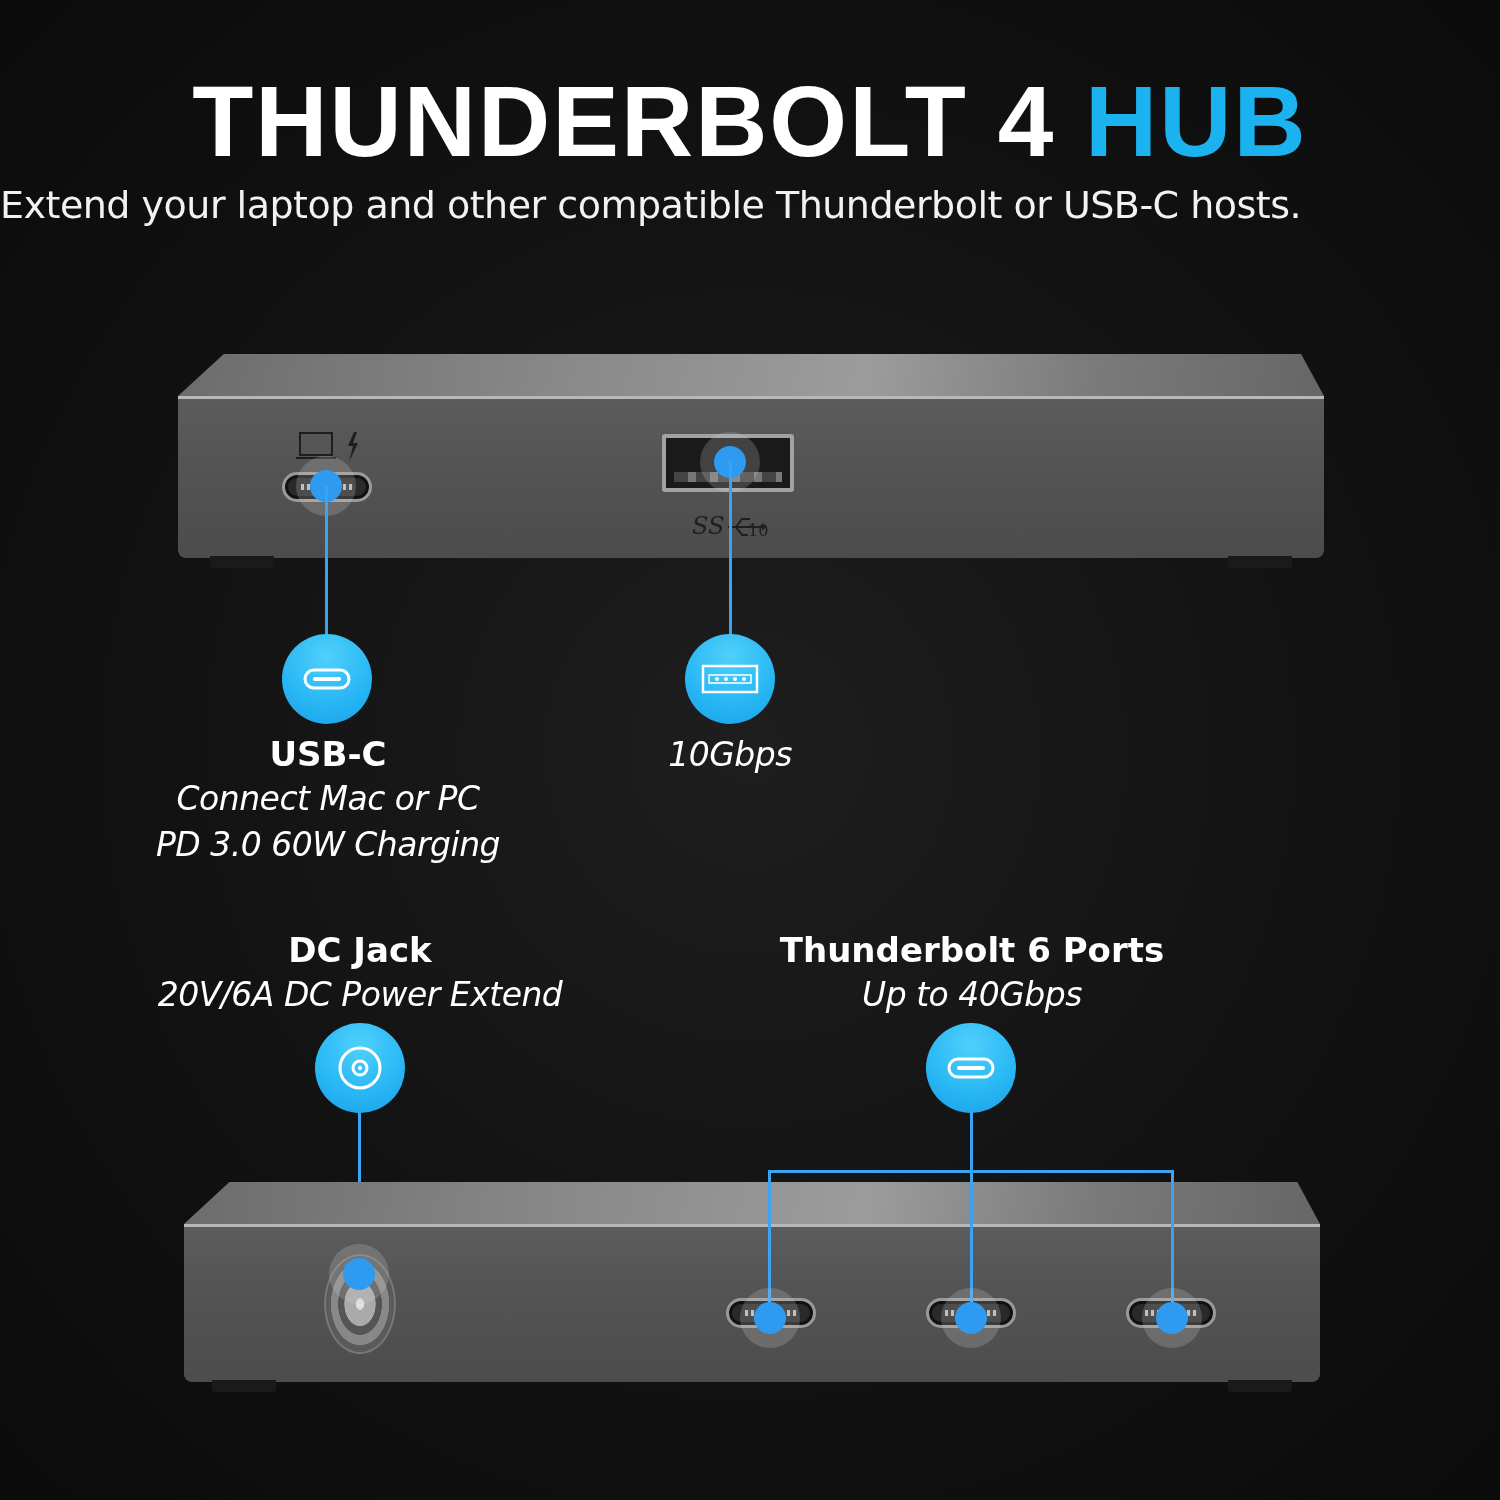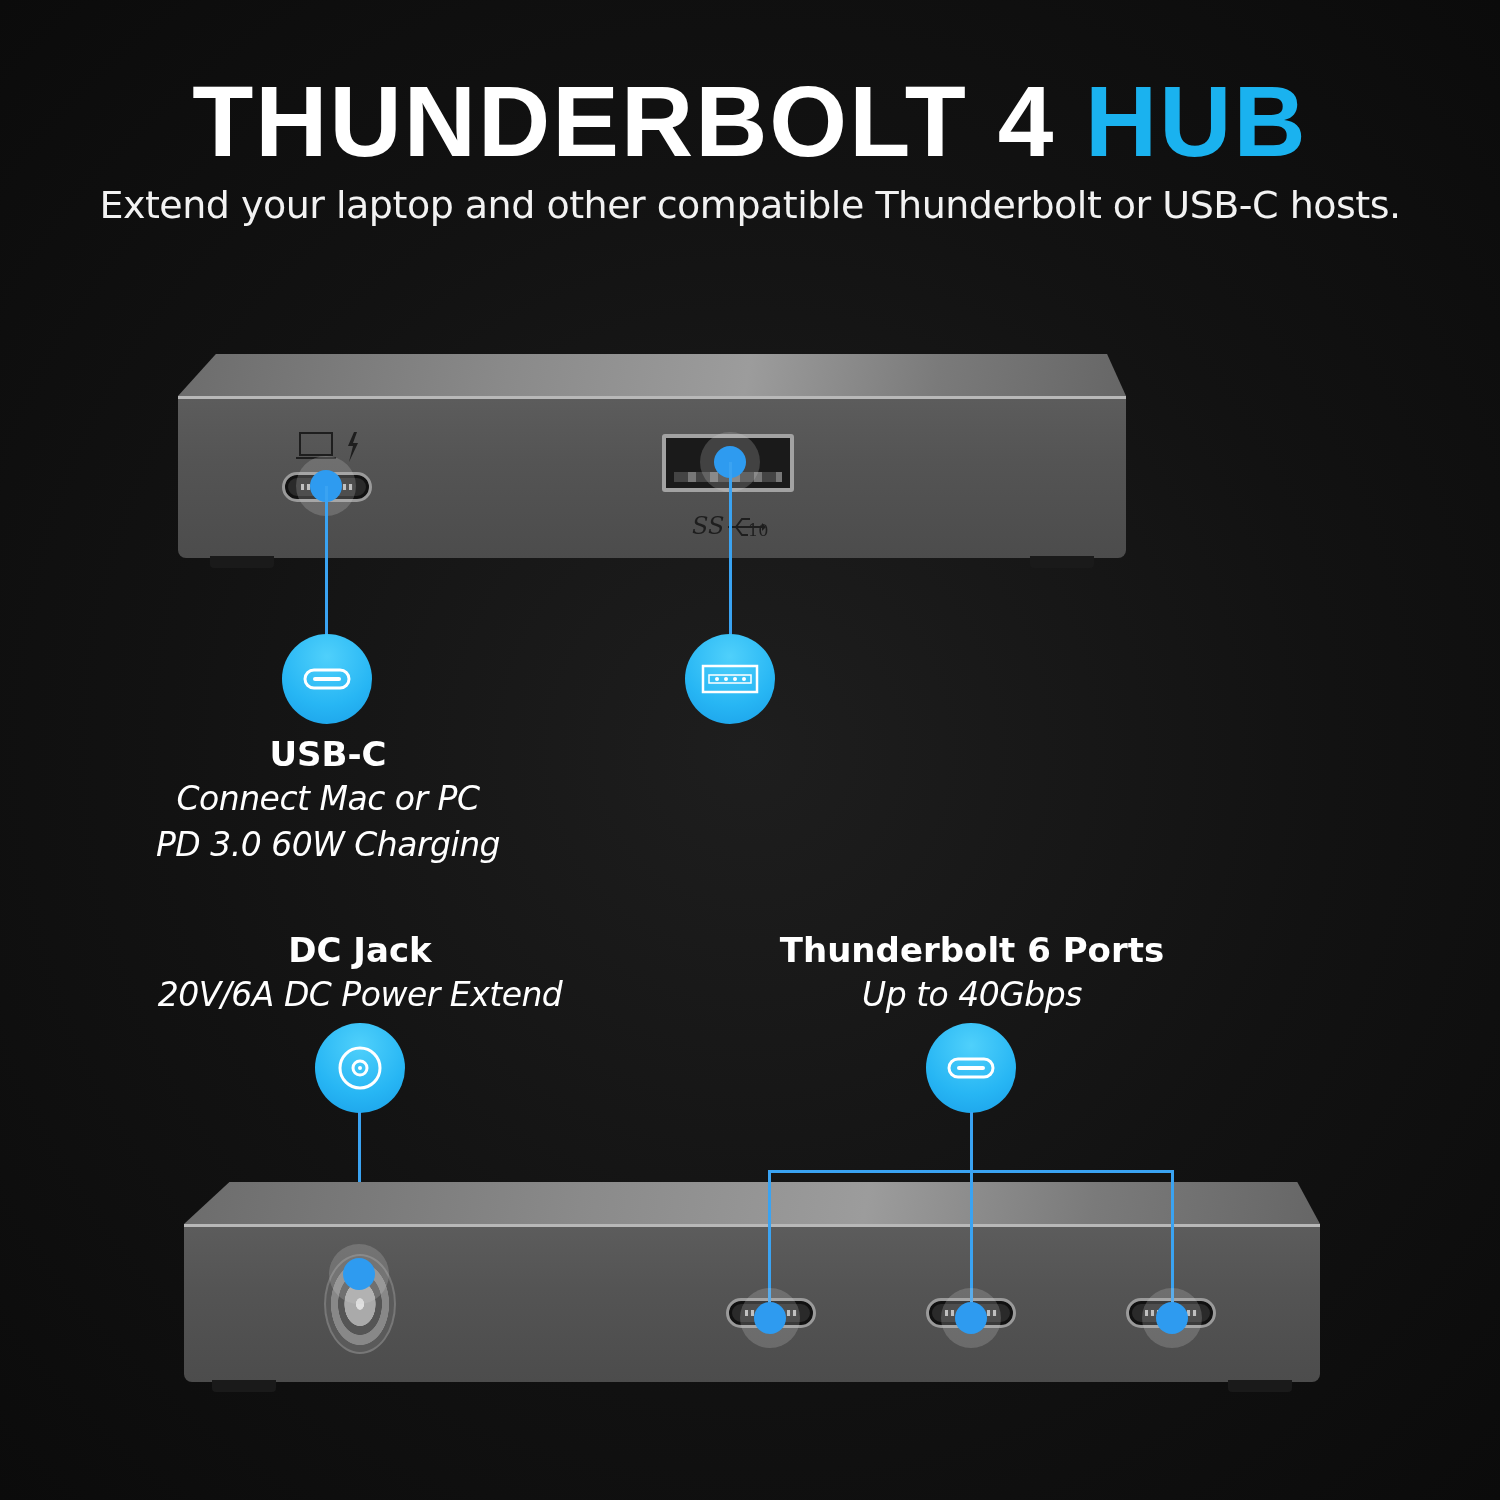--- a/index.html
+++ b/index.html
@@ -10,21 +10,21 @@
     color: #fff;
     position: relative;
   }
   .title {
     position: absolute; left: 0; top: 66px; width: 1500px; text-align: center;
     font-family: "Liberation Sans", sans-serif; font-weight: 700;
     font-size: 100px; letter-spacing: 2px; line-height: 110px;
   }
   .title .accent { color: #1ab2ef; }
   .subtitle {
-    position: absolute; left: 0; top: 182px; width: 1500px; text-align: center;
+    position: absolute; left: 0; top: 182px; width: 1500px; text-align: left;
     font-family: "DejaVu Sans", sans-serif; font-size: 38px; line-height: 46px;
     color: #f2f2f2; letter-spacing: -0.5px;
   }
 
   
   .device { position: absolute; }
   .dev-top {
     position: absolute; left: 0; right: 0; top: 0; height: 42px;
     background: linear-gradient(100deg, #6c6c6c 0%, #8a8a8a 35%, #9c9c9c 60%, #7a7a7a 80%, #666 100%);
     clip-path: polygon(4% 0, 98% 0, 100% 100%, 0 100%);
@@ -86,21 +86,21 @@
 </style>
 </head>
 <body>
 
 <h1 class="title">
   <span>THUNDERBOLT 4</span>
   <span class="accent">HUB</span>
 </h1>
 <p class="subtitle">Extend your laptop and other compatible Thunderbolt or USB-C hosts.</p>
 
-<div class="device" style="left:178px; top:354px; width:948px; height:214px;">
+<div class="device" style="left:178px; top:354px; width:1146px; height:214px;">
   <div class="dev-top"></div>
   <div class="dev-edge"></div>
   <div class="dev-front"></div>
   <div class="dev-foot" style="left:32px;"></div>
   <div class="dev-foot" style="right:32px;"></div>
 
   <svg style="position:absolute; left:118px; top:76px;" width="70" height="34" viewBox="0 0 70 34">
     <rect x="4" y="3" width="32" height="22" fill="none" stroke="#1e1e1e" stroke-width="2"></rect>
     <line x1="0" y1="28" x2="40" y2="28" stroke="#1e1e1e" stroke-width="2"></line>
     <path d="M58 2 L52 16 L57 16 L53 32 L62 13 L57 13 L61 2 Z" fill="#1e1e1e"></path>
@@ -142,20 +142,21 @@
   <svg width="58" height="30" viewBox="0 0 58 30">
     <rect x="2" y="2" width="54" height="26" fill="none" stroke="#fff" stroke-width="2.5"></rect>
     <rect x="8" y="11" width="42" height="8" fill="none" stroke="#fff" stroke-width="1.5"></rect>
     <circle cx="16" cy="15" r="2" fill="#fff"></circle>
       <circle cx="25" cy="15" r="2" fill="#fff"></circle>
     <circle cx="34" cy="15" r="2" fill="#fff"></circle>
       <circle cx="43" cy="15" r="2" fill="#fff"></circle>
   </svg>
 </div>
 <div class="label" style="left:470px; top:732px;">
+  <div class="ld">10Gbps</div>
 </div>
 
 <div class="label" style="left:100px; top:928px;">
   <div class="lt">DC Jack</div>
   <div class="ld">20V/6A DC Power Extend</div>
 </div>
 <div class="bubble" style="left:315px; top:1023px;">
   <svg width="50" height="50" viewBox="0 0 50 50">
     <circle cx="25" cy="25" r="20" fill="none" stroke="#fff" stroke-width="3"></circle>
     <circle cx="25" cy="25" r="7" fill="none" stroke="#fff" stroke-width="3"></circle>

